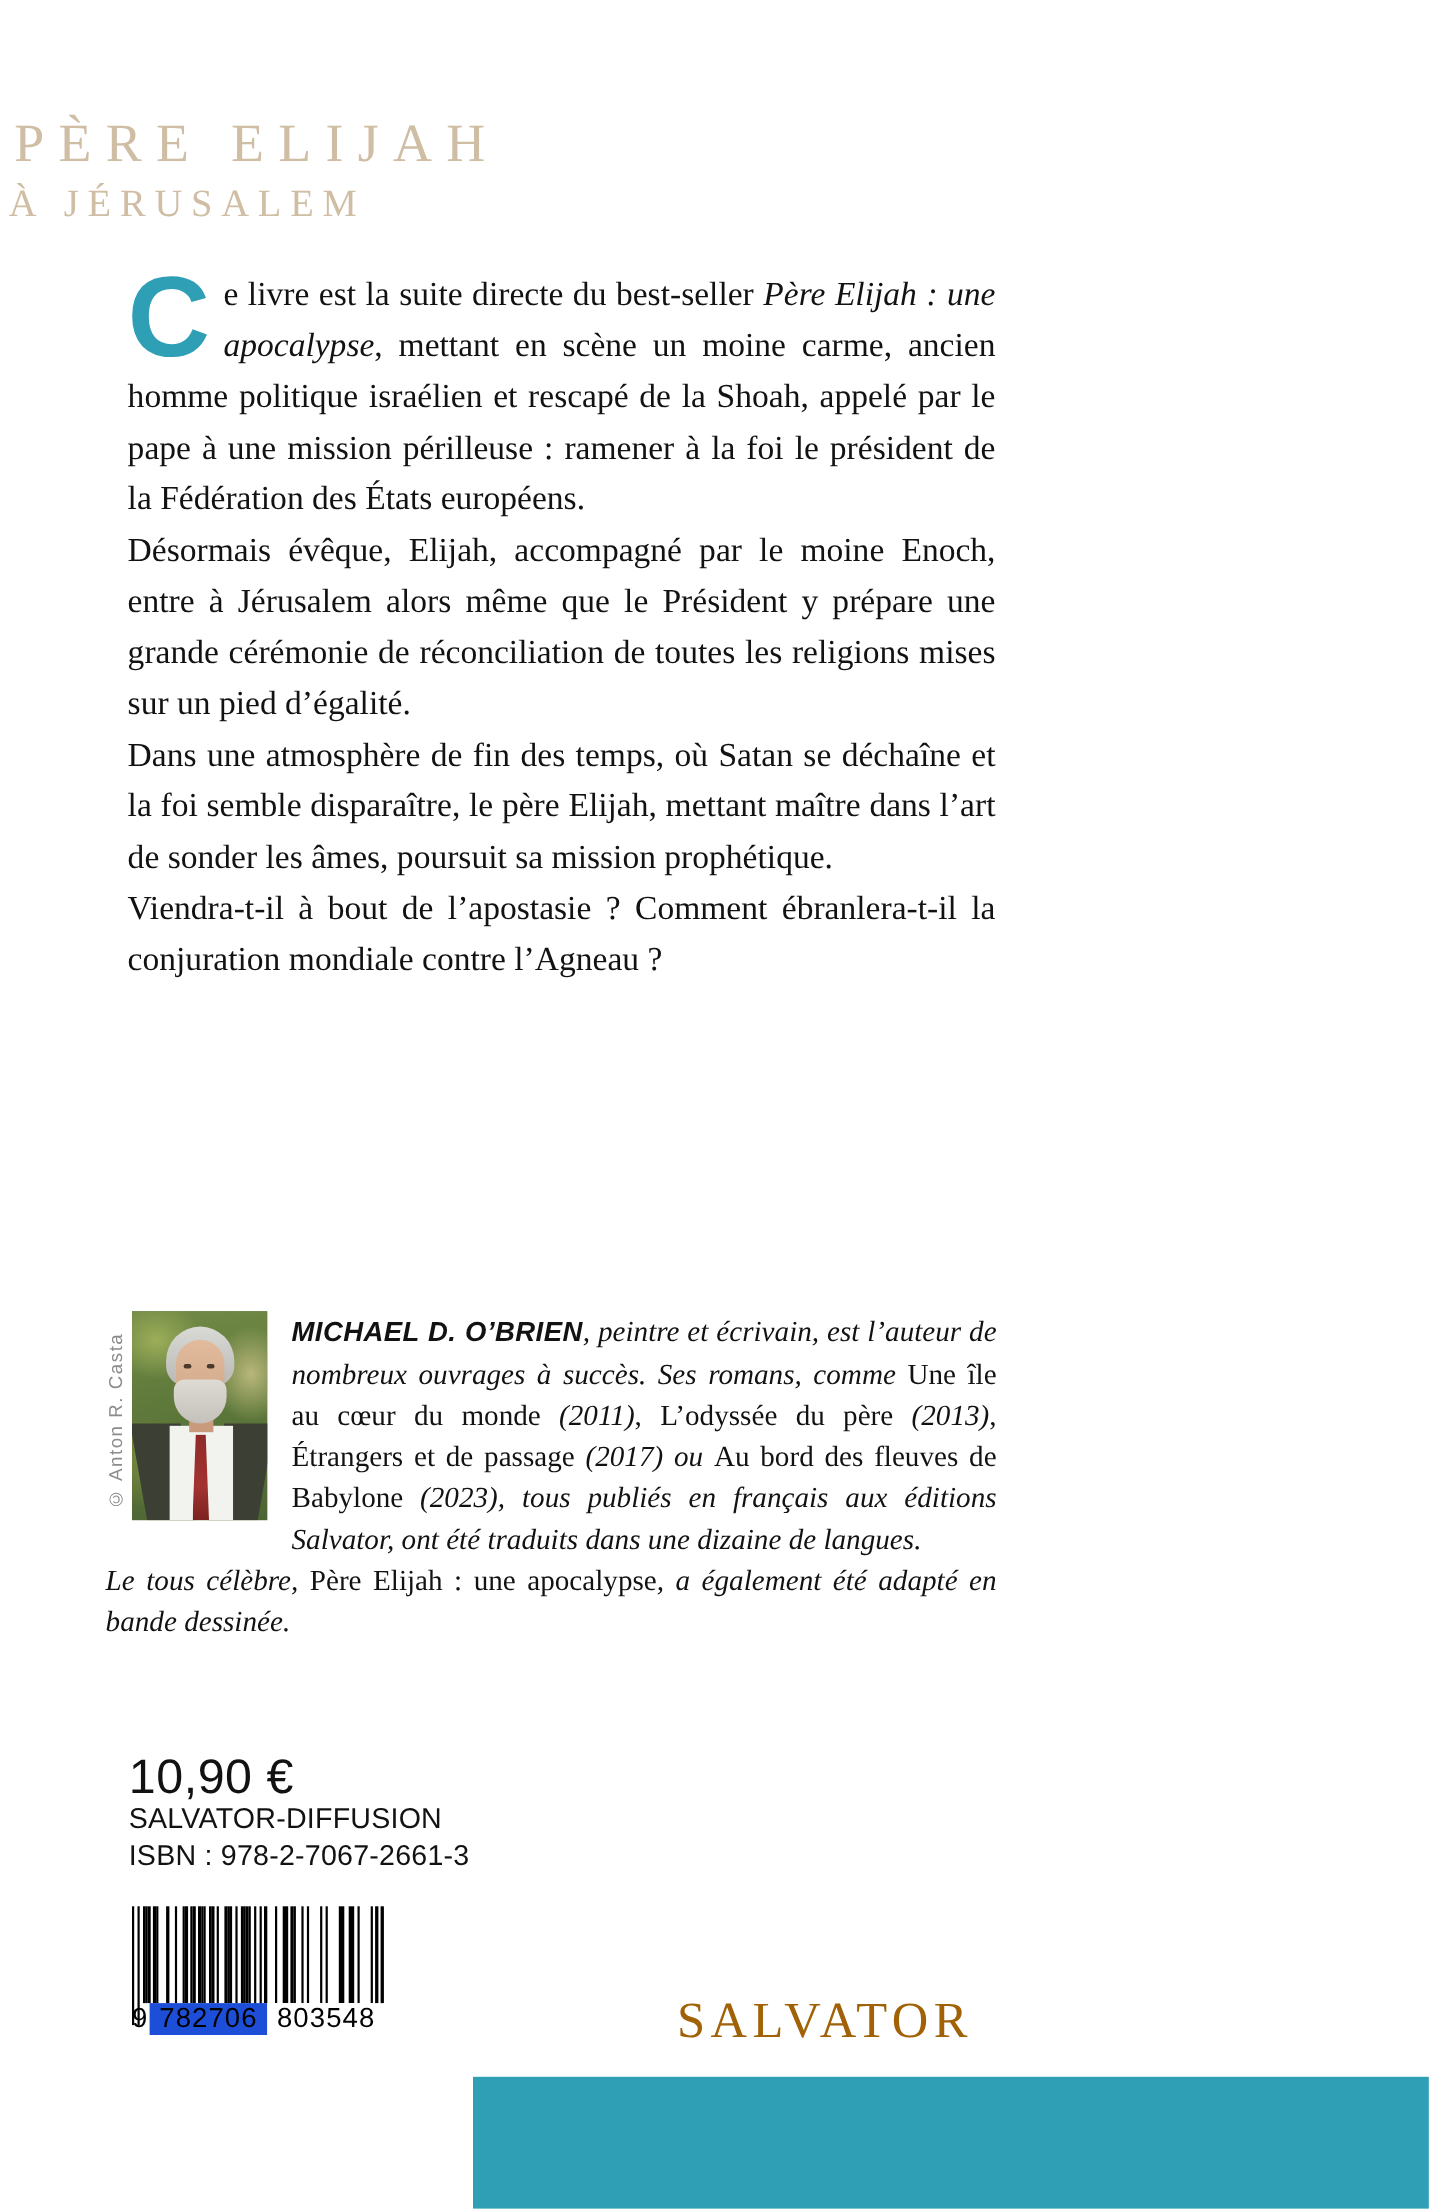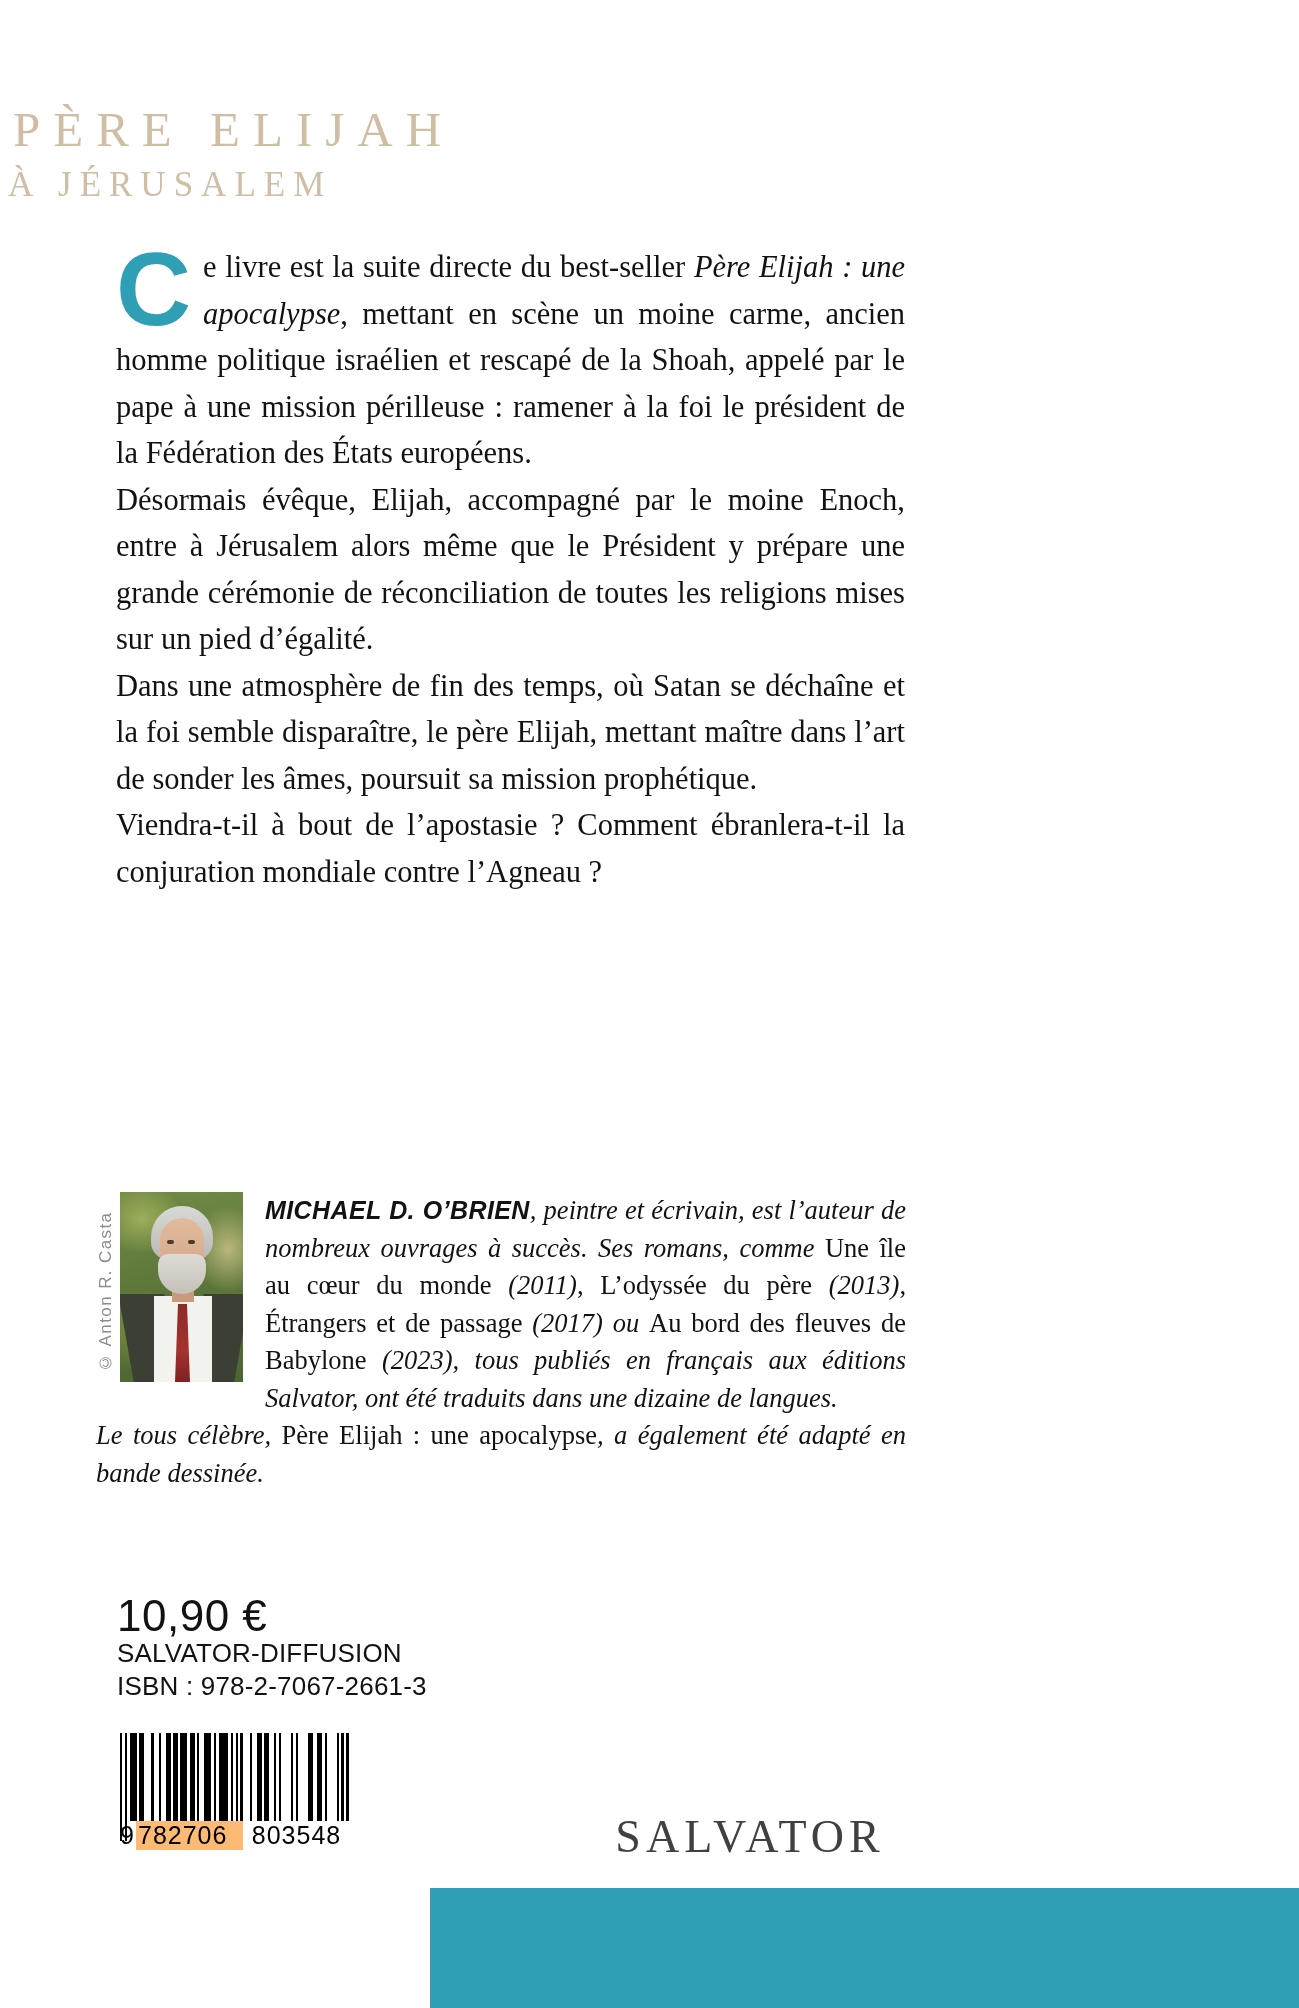--- a/index.html
+++ b/index.html
@@ -180,32 +180,32 @@
     display:flex;
     font-family:"Liberation Sans", sans-serif;
     font-size:25px;
     letter-spacing:1px;
     color:#000;
     margin-top:-20px;
     position:relative;
     z-index:2;
   }
   .bc-digits .d1{width:16px;}
-  .bc-digits .dl{flex:1;text-align:left;background:#fdba74;padding:0 2px;}
+  .bc-digits .dl{flex:1;text-align:center;background:#1d4ed8;padding:0 2px;}
   .bc-digits .dr{flex:1;text-align:center;background:#fff;padding:0 2px;}
 
   
   .publisher{
     position:absolute;
     left:540px;top:1810px;width:420px;
     text-align:center;
     font-family:"Liberation Serif", serif;
     font-size:46px;
     letter-spacing:5px;
-    color:#404040;
+    color:#a16207;
   }
   .teal-band{
     position:absolute;
     left:430px;top:1888px;
     width:869px;height:120px;
     background:#2e9fb5;
   }
 </style>
 </head>
 <body>

